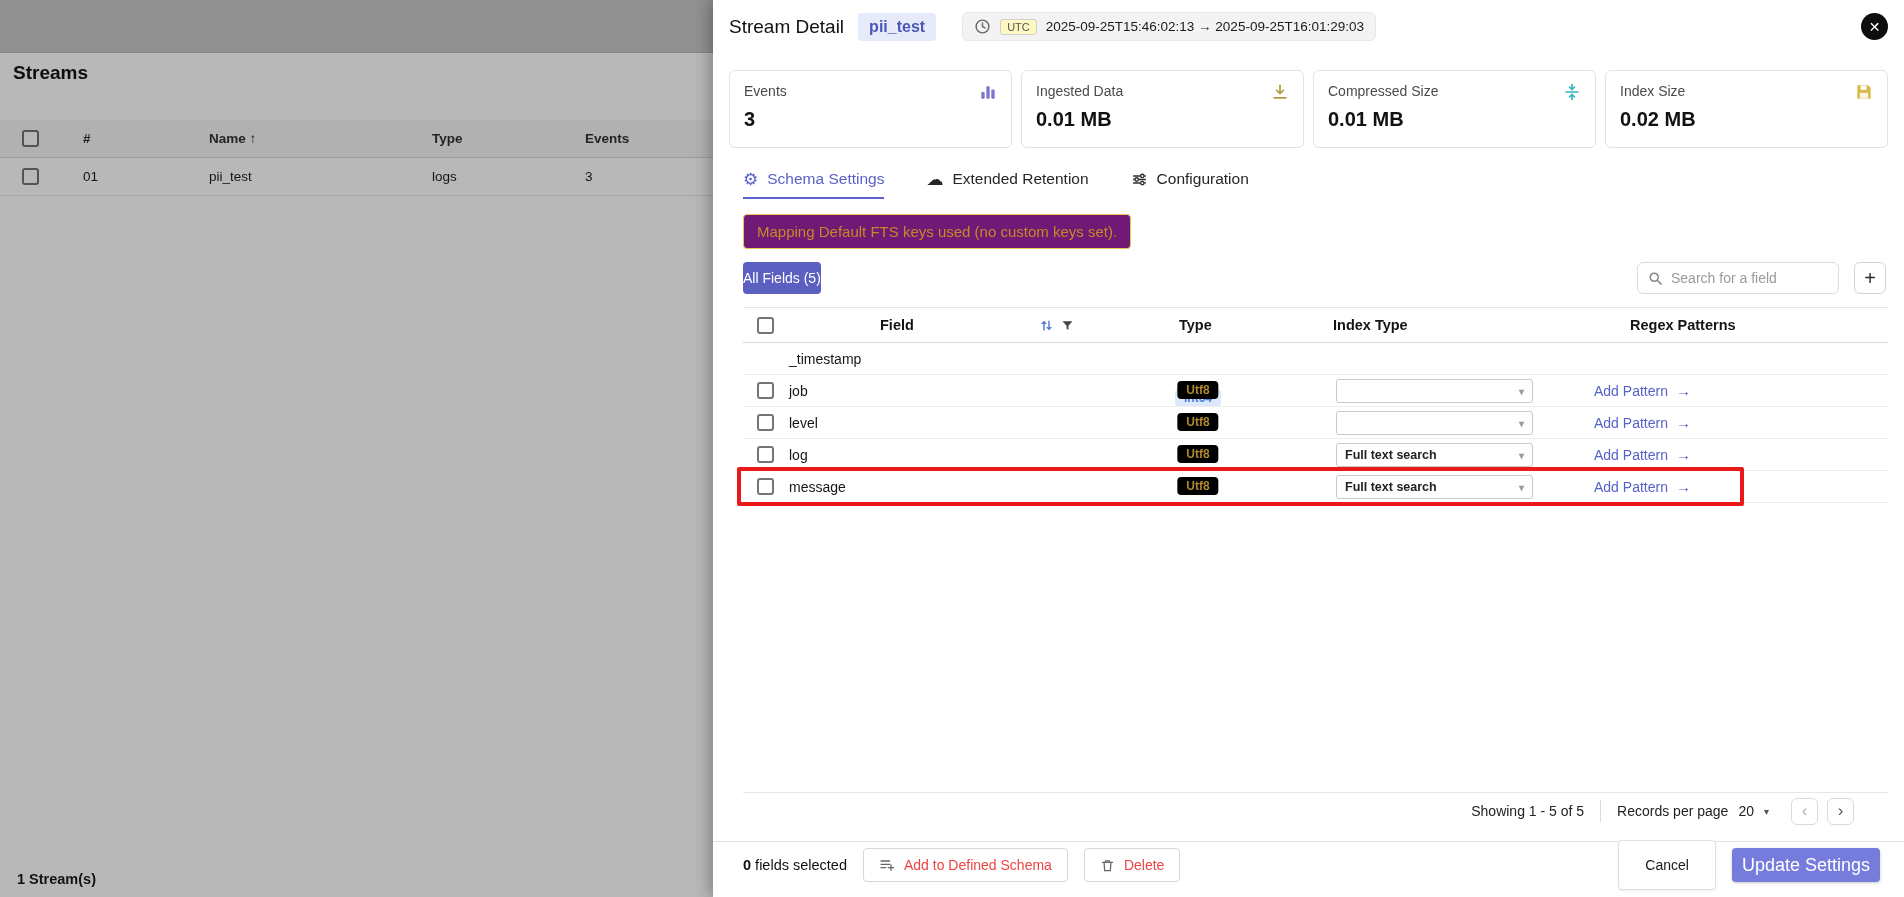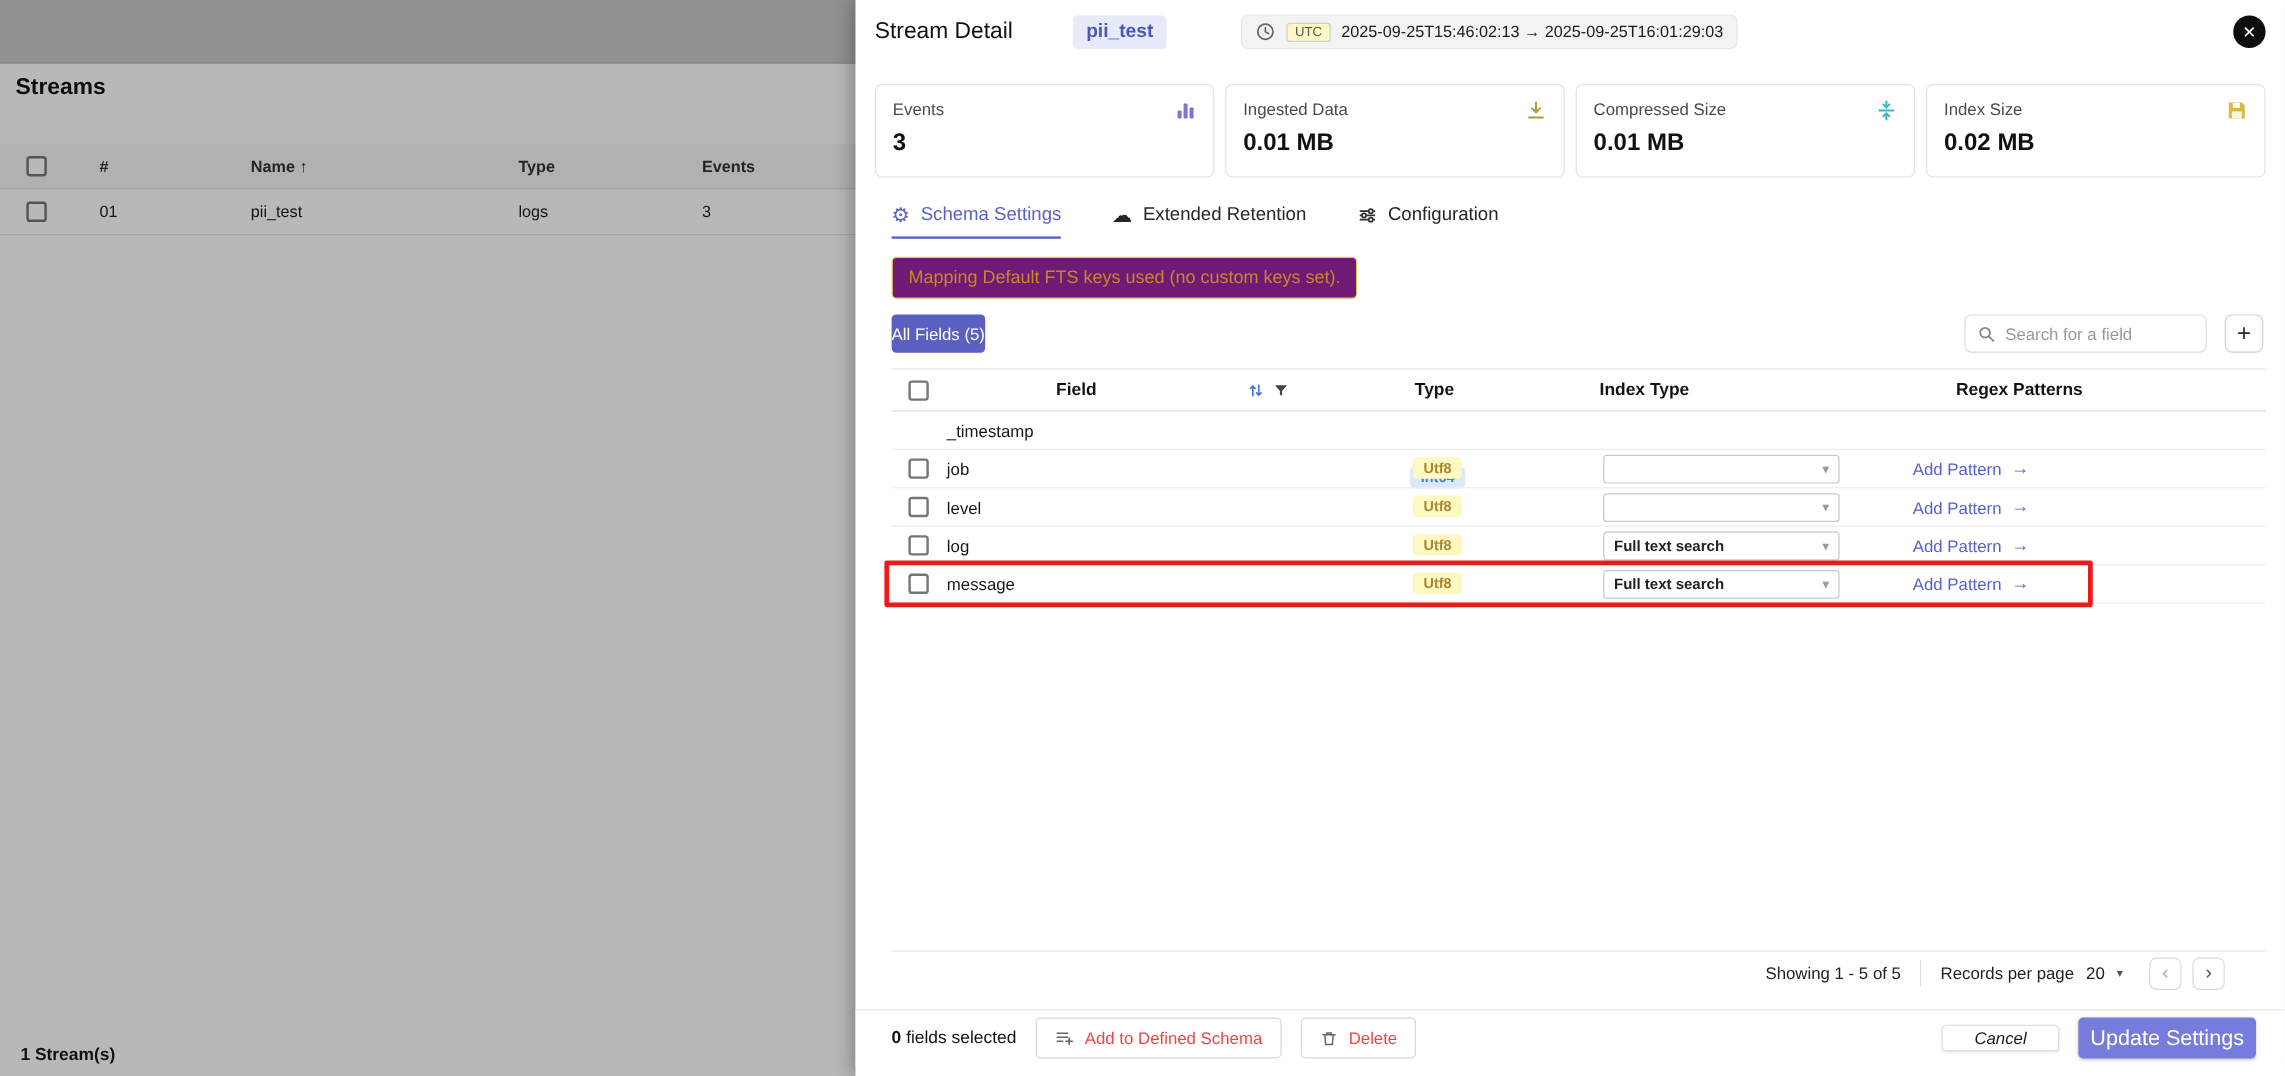--- a/index.html
+++ b/index.html
@@ -19,21 +19,21 @@
   .lc-type { left: 432px; }
   .lc-events { left: 585px; }
   .left-footer { position: absolute; bottom: 10px; left: 17px; font-size: 14.5px; font-weight: 700; color: #1a1a1a; }
   .left-overlay { position: absolute; inset: 0; background: rgba(0,0,0,0.28); cursor: pointer; }
 
   .cb { display: inline-block; width: 17px; height: 17px; border: 2px solid #757575; border-radius: 3px; background: #fff; }
 
   
   .panel { position: absolute; top: 0; left: 713px; width: 1191px; height: 897px; background: #fff; box-shadow: -4px 0 14px rgba(0,0,0,0.28); }
 
-  .p-header { display: flex; align-items: center; height: 53px; padding: 0 16px; gap: 36px; }
+  .p-header { display: flex; align-items: center; height: 53px; padding: 0 16px; }
   .p-title { font-size: 19px; font-weight: 500; color: #111; }
   .stream-chip { margin-left: 14px; background: #e6eaf9; color: #4c58b8; font-weight: 700; font-size: 16px; padding: 5px 11px; border-radius: 4px; }
   .time-group { margin-left: 26px; display: flex; align-items: center; gap: 9px; background: #f3f3f3; border: 1px solid #e7e7e7; border-radius: 6px; padding: 5px 11px; }
   .utc-badge { font-size: 11px; color: #555; border: 1px solid #cfcfcf; border-radius: 3px; padding: 1px 6px; background: #fef9c3; }
   .time-text { font-size: 13.5px; color: #1a1a1a; }
   .close-btn { margin-left: auto; width: 27px; height: 27px; border-radius: 50%; background: #0e0e0e; color: #fff; display: flex; align-items: center; justify-content: center; font-size: 14px; cursor: pointer; }
 
   .stats { display: flex; gap: 9px; margin: 17px 16px 0 16px; }
   .stat-card { flex: 1; position: relative; border: 1px solid #e2e2e2; border-radius: 6px; padding: 12px 14px; height: 78px; background: #fff; }
   .stat-label { font-size: 14px; color: #4a4a4a; }
@@ -63,42 +63,42 @@
   .fh-icons { position: absolute; left: 296px; top: 10px; display: flex; gap: 6px; align-items: center; }
   .fh-type { position: absolute; left: 436px; top: 9px; }
   .fh-index { position: absolute; left: 590px; top: 9px; }
   .fh-regex { position: absolute; left: 887px; top: 9px; }
 
   .ft-row { position: relative; height: 32px; border-bottom: 1px solid #ededed; }
   .fr-check { position: absolute; left: 14px; top: 7px; }
   .fr-name { position: absolute; left: 46px; top: 8px; font-size: 14px; color: #161616; }
   .badge { position: absolute; left: 455px; top: 6px; transform: translateX(-50%); font-size: 12px; font-weight: 700; padding: 2px 9px; border-radius: 4px; }
   .badge.int { background: #dce8fb; color: #4a7fd4; margin-top: 40px; }
-  .badge.utf { background: #fef9c3; color: #ad872e; }
+  .badge.utf { background: #000000; color: #ad872e; }
   .fr-select { position: absolute; left: 593px; top: 4px; width: 197px; height: 24px; border: 1px solid #c9c9c9; border-radius: 3px; display: flex; align-items: center; padding: 0 8px; font-size: 12.5px; font-weight: 600; color: #222; background: #fff; cursor: pointer; }
   .fr-select .caret { margin-left: auto; color: #999; font-size: 10px; }
   .fr-pattern { position: absolute; left: 851px; top: 7px; display: flex; align-items: center; gap: 8px; color: #5661c9; font-size: 14px; font-weight: 500; cursor: pointer; }
   .fr-pattern .arrow { font-size: 15px; }
 
   .annotation { position: absolute; left: -6px; top: 160px; width: 1007px; height: 39px; border: 4px solid #ea1a1a; border-radius: 2px; pointer-events: none; z-index: 5; }
 
   .ft-pagination { position: absolute; left: 0; right: 0; bottom: 0; height: 37px; border-top: 1px solid #e6e6e6; display: flex; align-items: center; justify-content: flex-end; font-size: 14px; color: #222; padding-right: 34px; }
   .pag-divider { width: 1px; height: 22px; background: #ddd; margin: 0 16px; }
   .pag-per { display: flex; align-items: center; gap: 10px; }
   .pag-caret { font-size: 10px; color: #555; }
   .pag-btns { display: flex; gap: 9px; margin-left: 22px; }
   .pag-btn { width: 27px; height: 27px; border: 1px solid #dadada; border-radius: 6px; background: #fff; display: flex; align-items: center; justify-content: center; font-size: 17px; cursor: pointer; }
   .pag-btn.prev { color: #b0b0b0; }
   .pag-btn.next { color: #555; }
 
   .p-footer { position: absolute; left: 0; top: 841px; width: 100%; height: 47px; border-top: 1px solid #e3e3e3; display: flex; align-items: center; padding: 0 24px 0 30px; background: #fff; }
   .sel-count { font-size: 14.5px; color: #111; }
   .sel-count b { font-weight: 700; }
   .ghost-btn { display: flex; align-items: center; gap: 9px; border: 1px solid #d6d6d6; border-radius: 4px; padding: 0 15px; height: 34px; font-size: 14px; color: #ef4444; background: #fff; margin-left: 16px; cursor: pointer; }
-  .cancel-btn { margin-left: auto; height: 22px; padding: 0 26px; border: 1px solid #e0e0e0; border-radius: 4px; background: #fff; font-size: 14px; color: #1a1a1a; box-shadow: 0 1px 2px rgba(0,0,0,0.08); cursor: pointer; font-style: italic; }
+  .cancel-btn { margin-left: auto; height: 50px; padding: 0 26px; border: 1px solid #e0e0e0; border-radius: 4px; background: #fff; font-size: 14px; color: #1a1a1a; box-shadow: 0 1px 2px rgba(0,0,0,0.08); cursor: pointer; }
   .update-btn { margin-left: 16px; height: 34px; padding: 0 10px; border: none; border-radius: 4px; background: #767cdb; color: #fff; font-size: 18px; font-weight: 500; box-shadow: 0 1px 3px rgba(0,0,0,0.22); cursor: pointer; }
 </style>
 </head>
 <body>
 
 <div class="canvas">
 
   <div class="left">
     <div class="left-topbar"></div>
     <div class="left-title">Streams</div>

